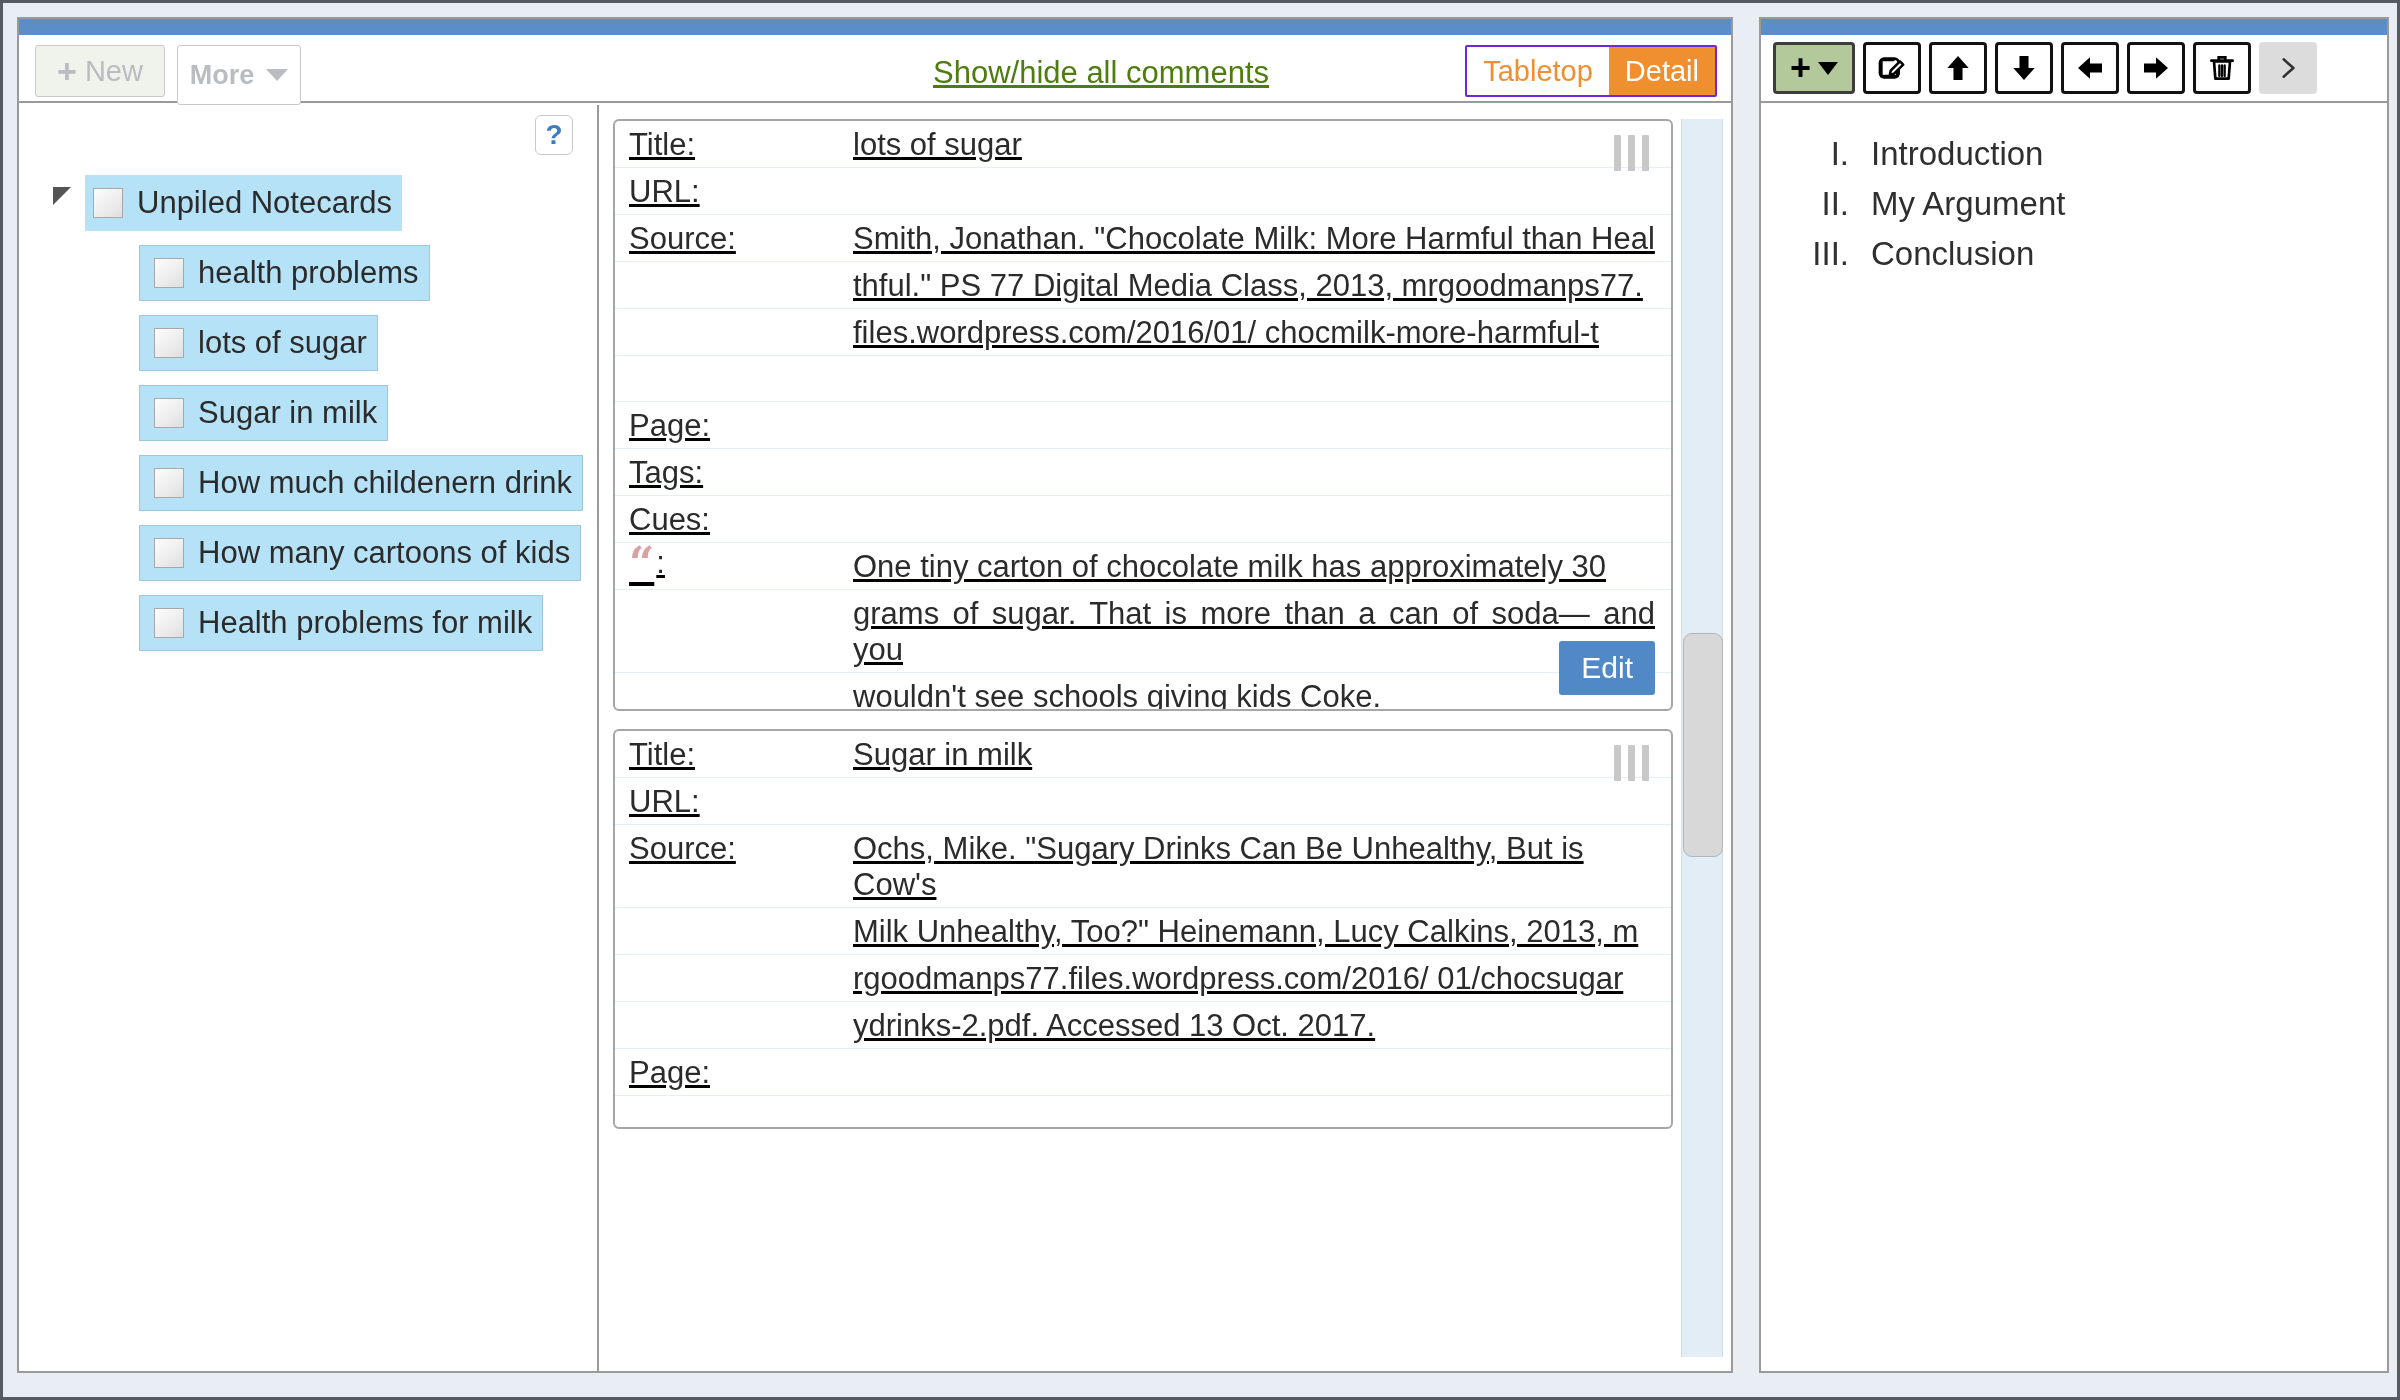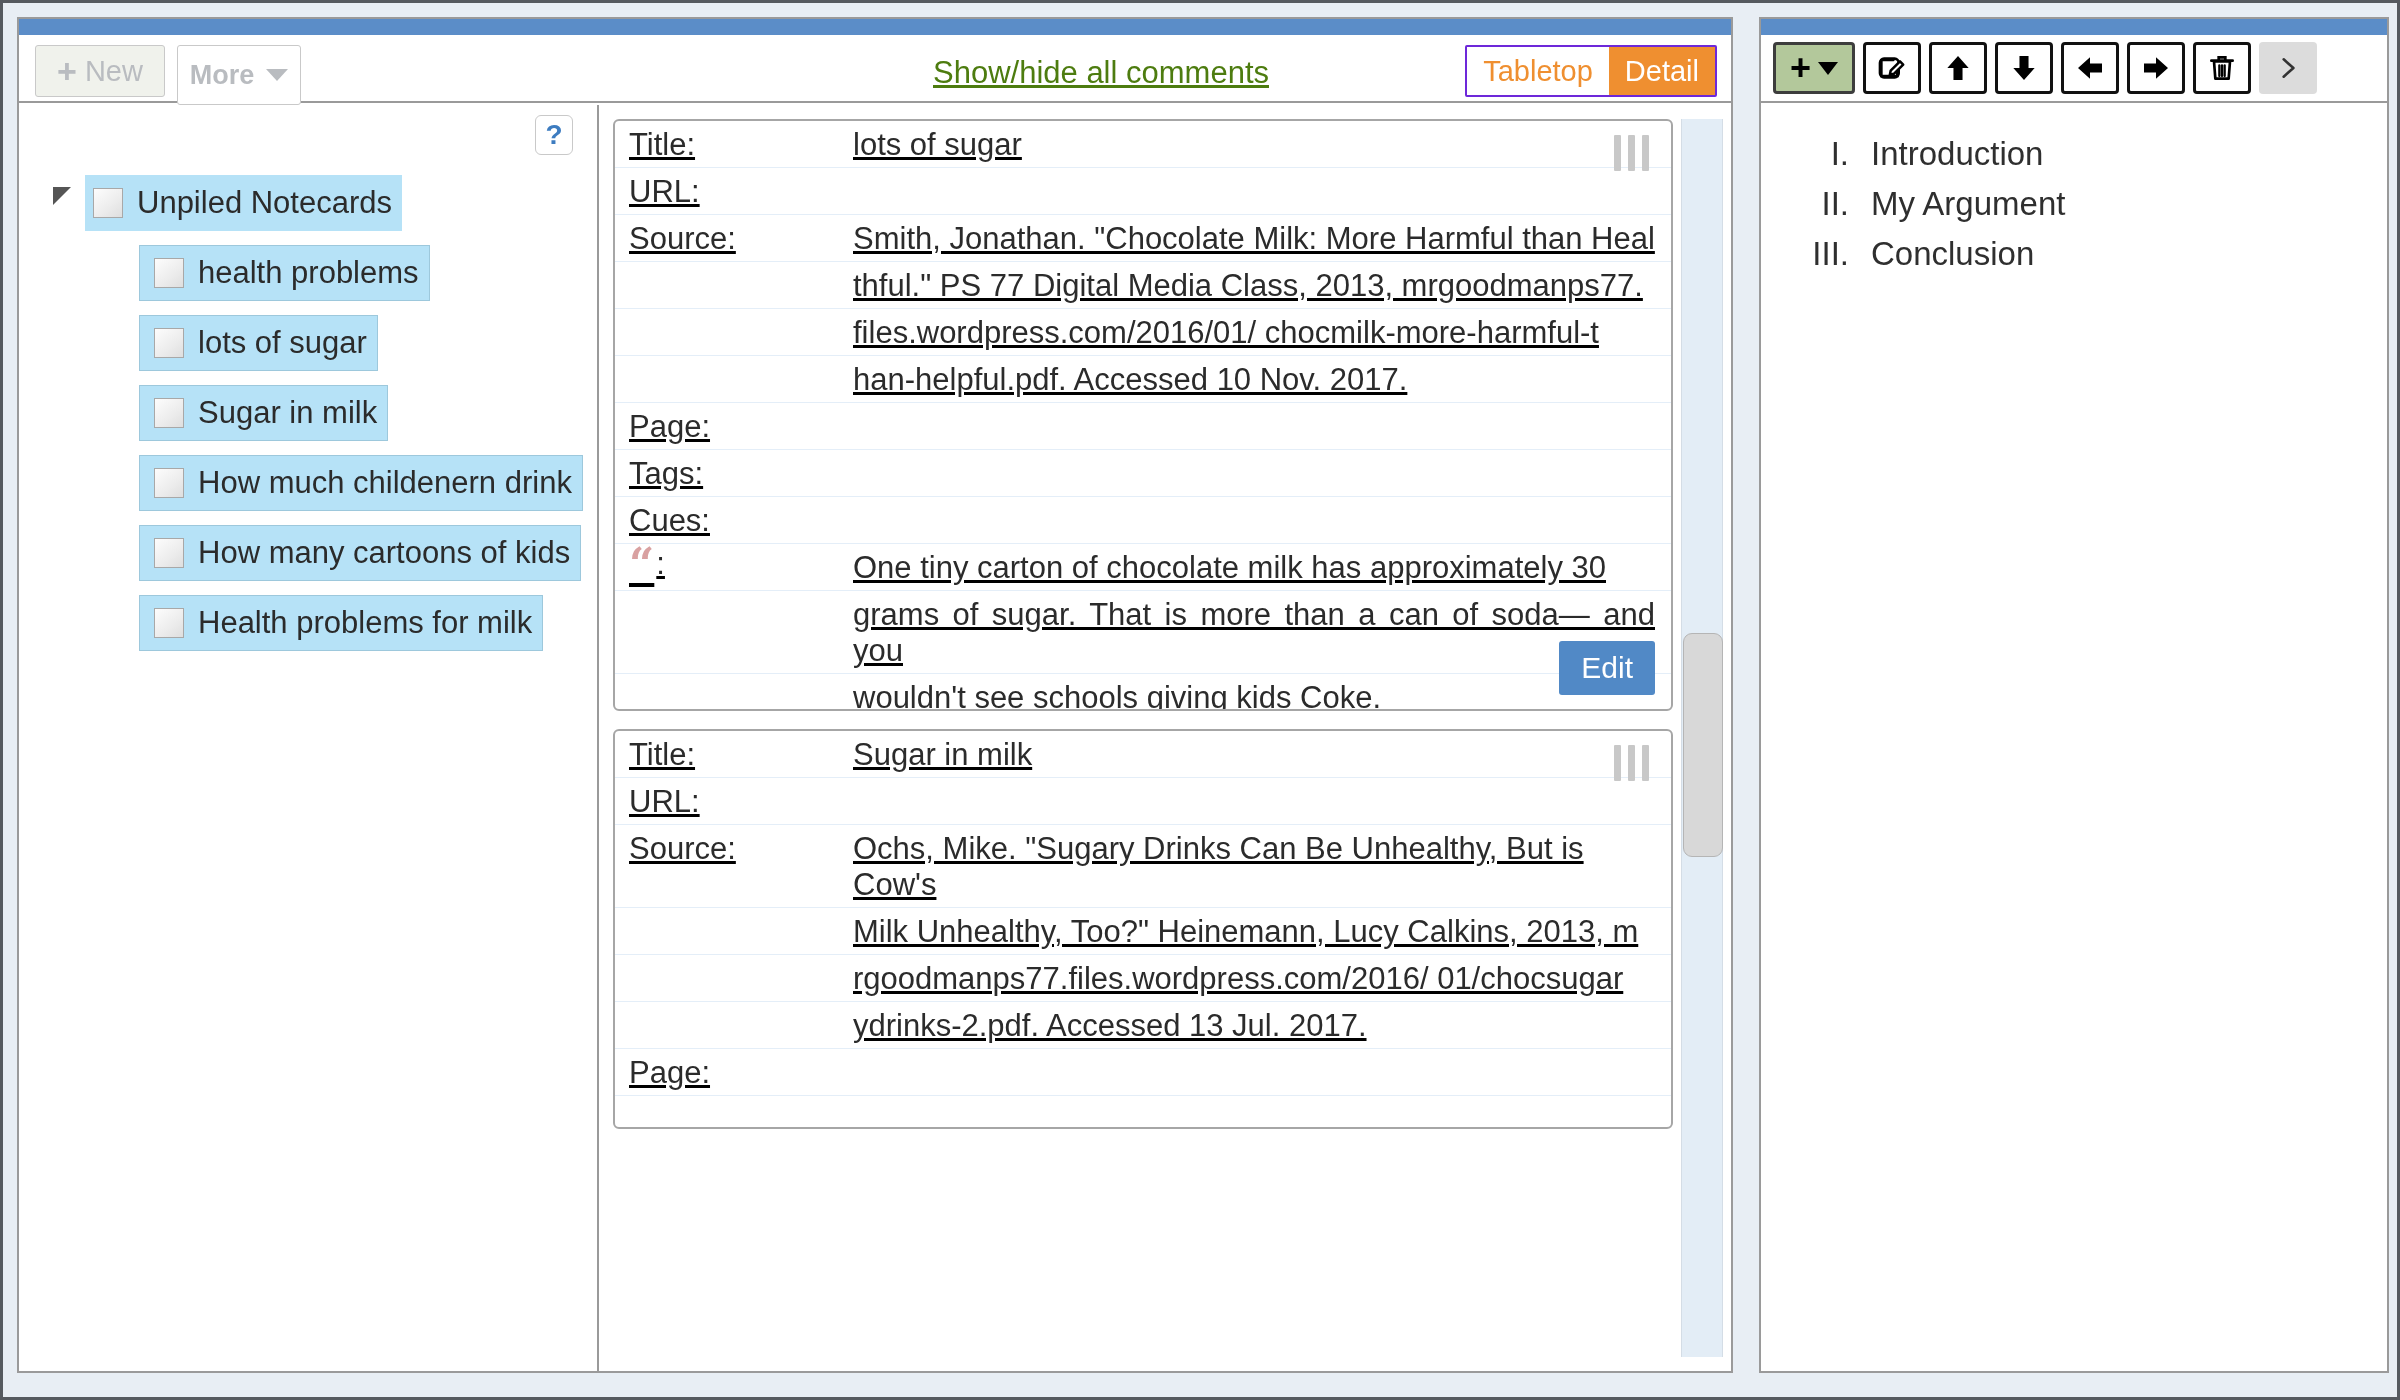--- a/index.html
+++ b/index.html
@@ -428,21 +428,20 @@
         <div class="contline">
           <div class="flabel"></div>
           <div class="fvalue">thful." PS 77 Digital     Media Class, 2013, mrgoodmanps77.</div>
         </div>
         <div class="contline">
           <div class="flabel"></div>
           <div class="fvalue">files.wordpress.com/2016/01/     chocmilk-more-harmful-t</div>
         </div>
         <div class="contline">
           <div class="flabel"></div>
-          <div class="fvalue">han-helpful.pdf. Accessed 10 Nov. 2017.</div>
         </div>
 
         <div class="fieldrow">
           <div class="flabel">Page:</div>
           <div class="fvalue"></div>
         </div>
         <div class="fieldrow">
           <div class="flabel">Tags:</div>
           <div class="fvalue"></div>
         </div>
@@ -495,21 +494,21 @@
         <div class="contline">
           <div class="flabel"></div>
           <div class="fvalue">Milk Unhealthy,     Too?" Heinemann, Lucy Calkins, 2013, m</div>
         </div>
         <div class="contline">
           <div class="flabel"></div>
           <div class="fvalue">rgoodmanps77.files.wordpress.com/2016/     01/chocsugar</div>
         </div>
         <div class="contline">
           <div class="flabel"></div>
-          <div class="fvalue">ydrinks-2.pdf. Accessed 13 Jul. 2017.</div>
+          <div class="fvalue">ydrinks-2.pdf. Accessed 13 Oct. 2017.</div>
         </div>
 
         <div class="fieldrow">
           <div class="flabel">Page:</div>
           <div class="fvalue"></div>
         </div>
       </div>
 
       <div id="detail-scrollbar">
         <div id="detail-scroll-thumb"></div>

